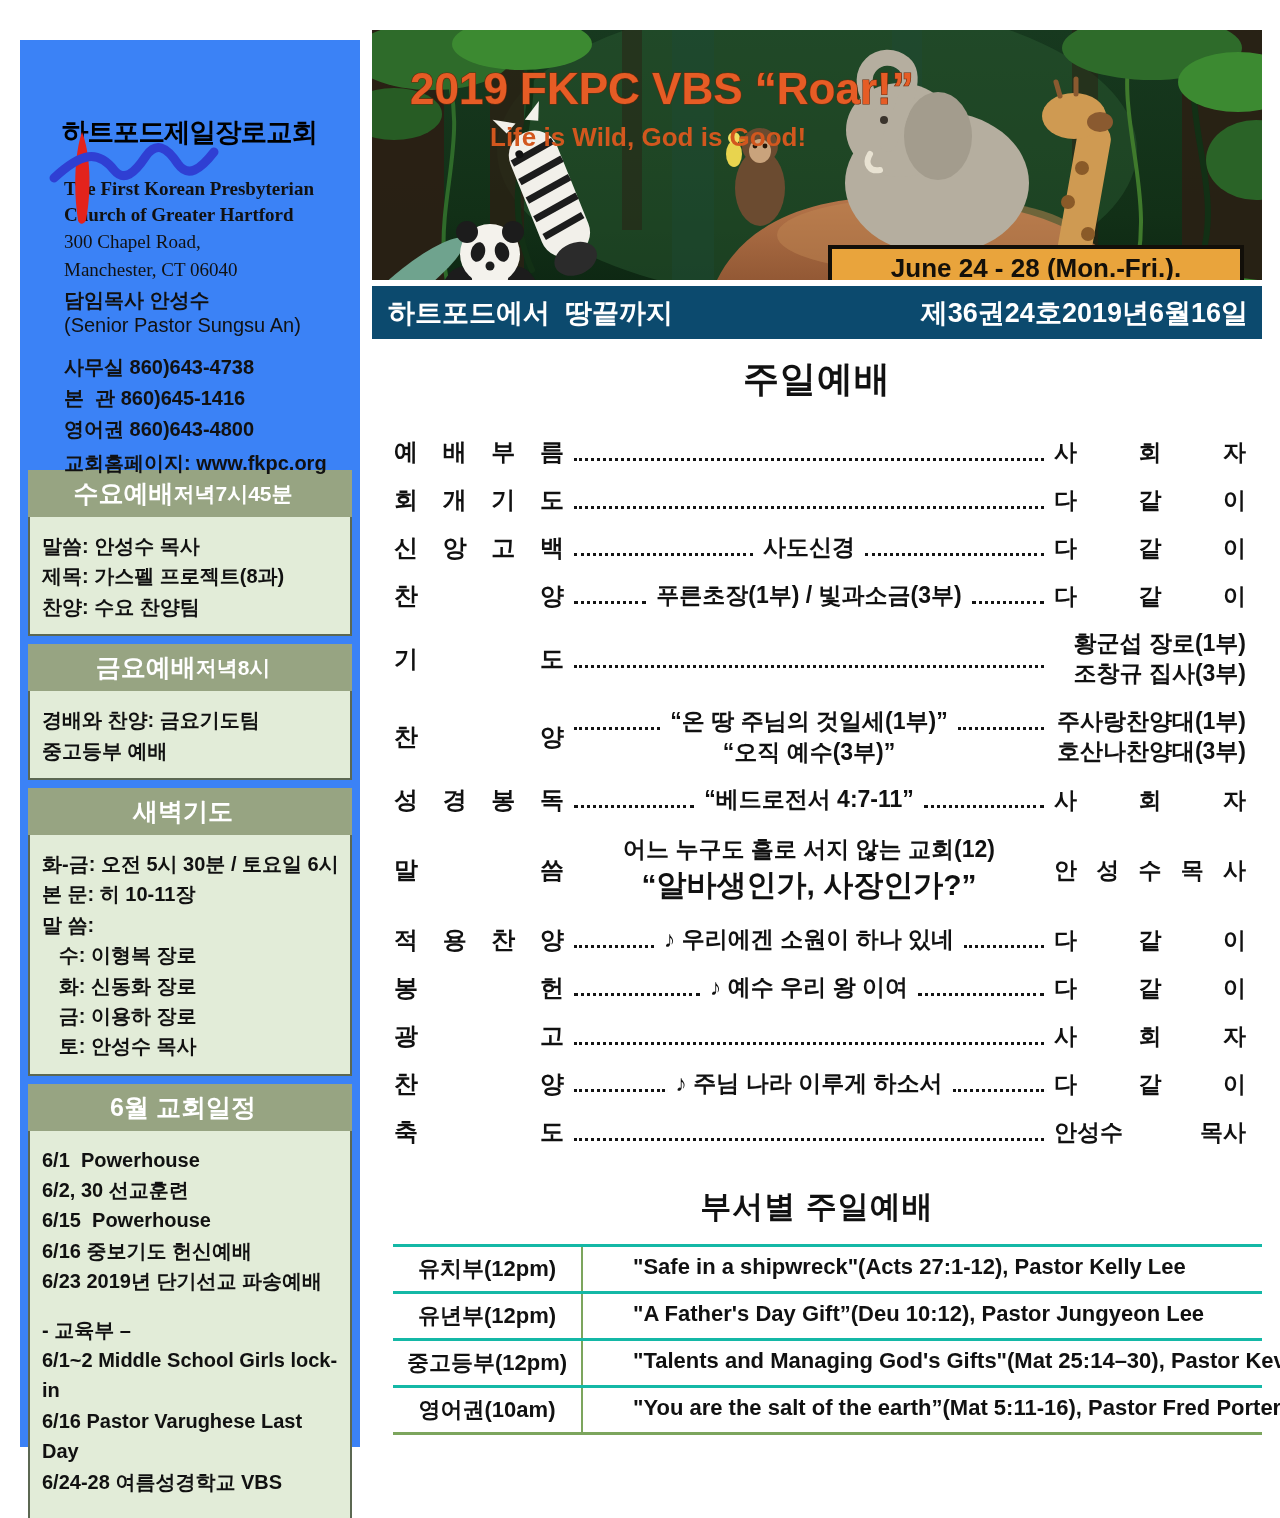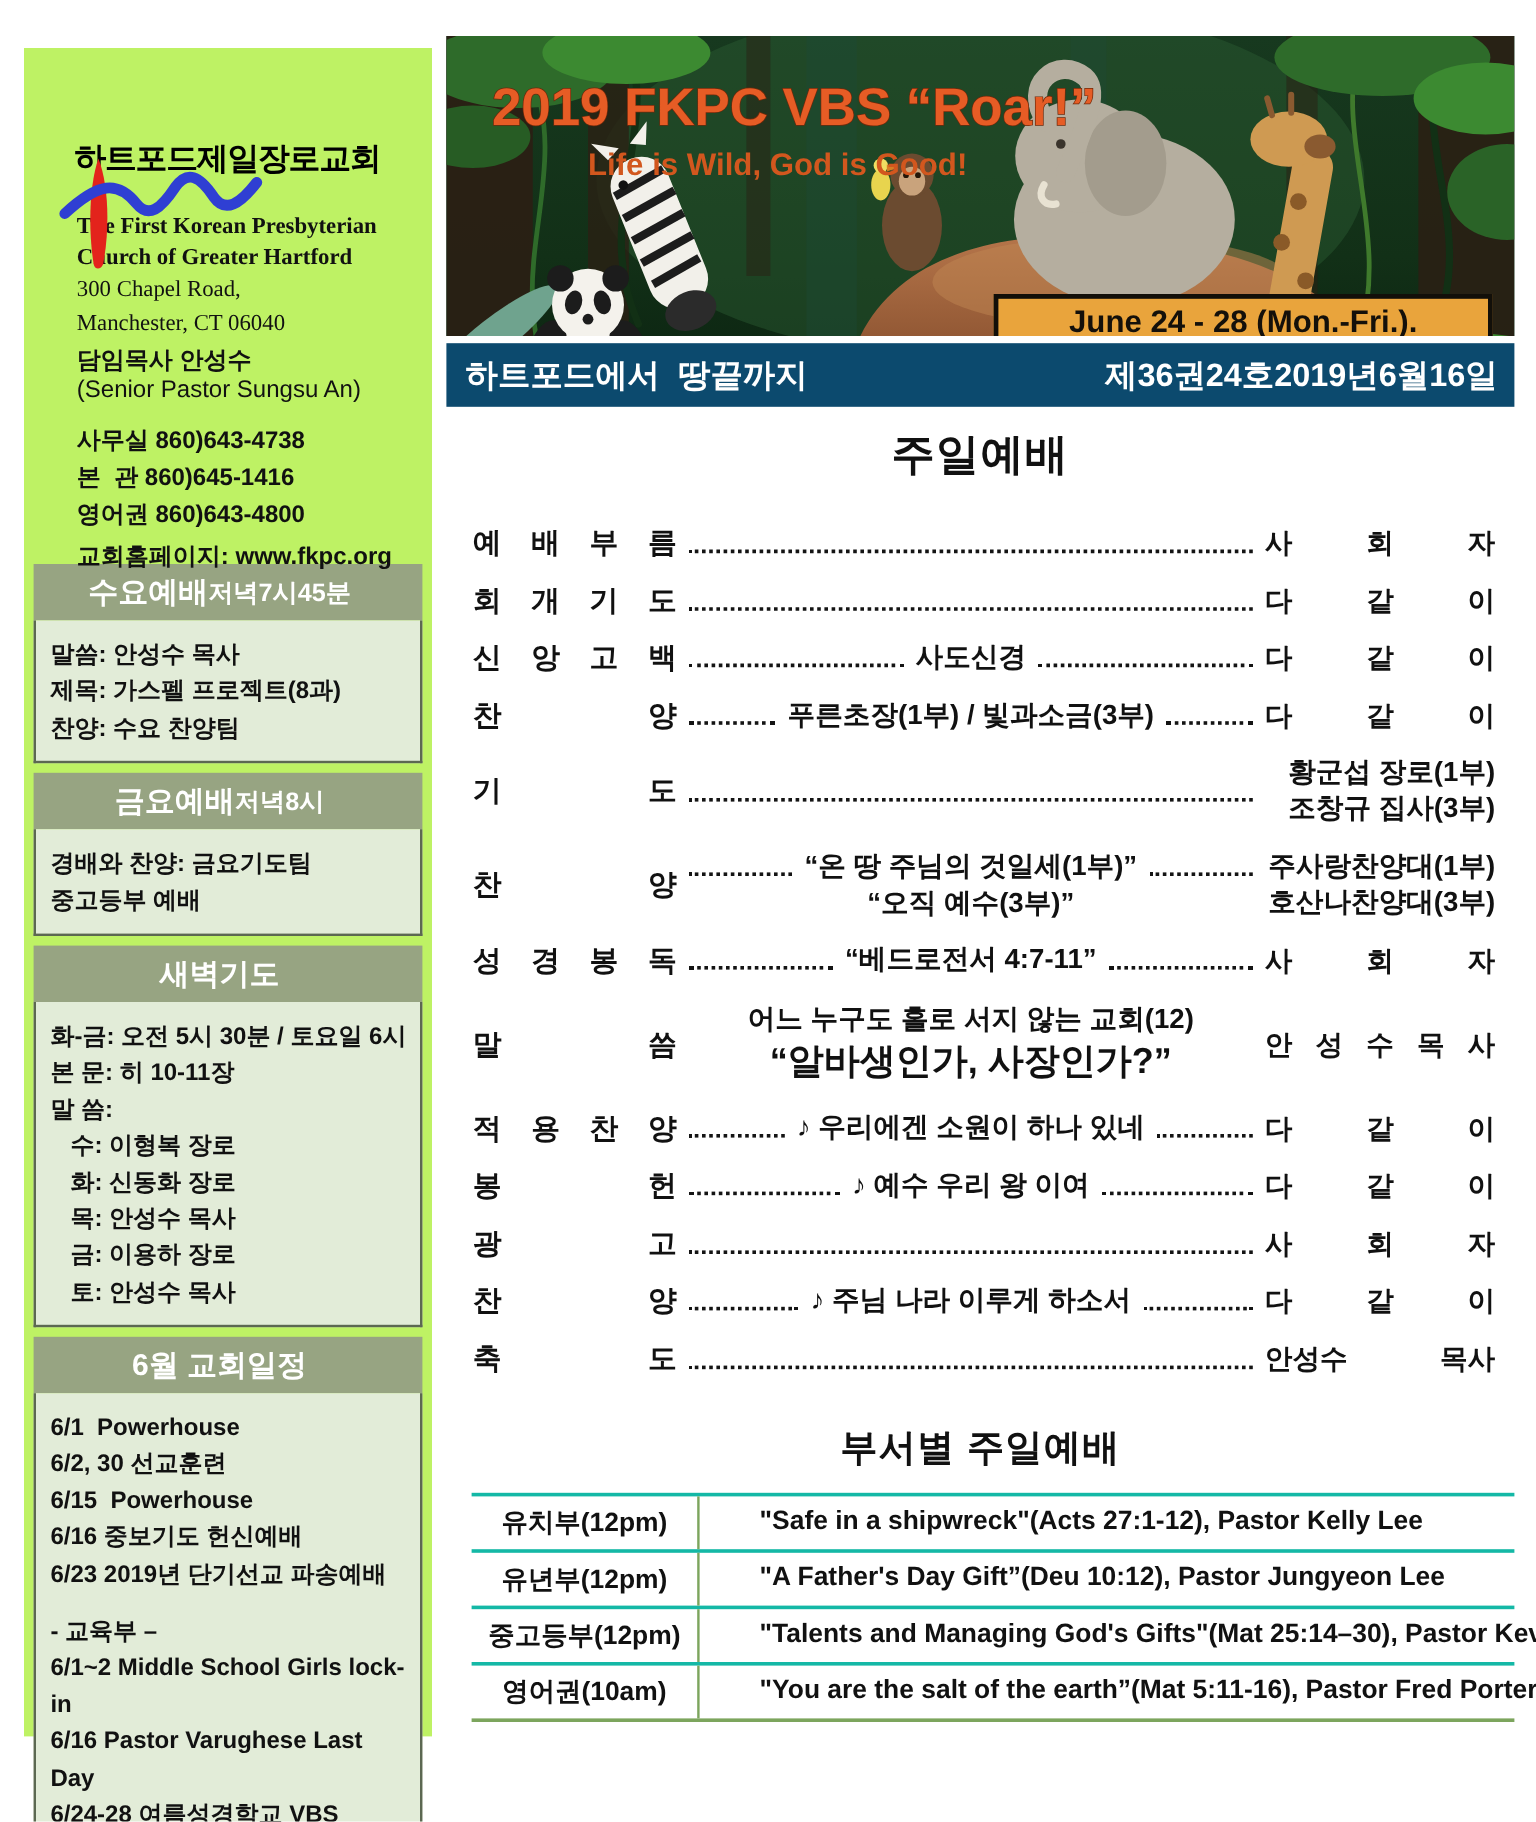--- a/index.html
+++ b/index.html
@@ -4,21 +4,21 @@
 <style>
   html,body{margin:0;padding:0;}
   body{
     width:1280px;height:1518px;position:relative;background:#ffffff;
     font-family:"Liberation Sans","DejaVu Sans",sans-serif;color:#111;
     overflow:hidden;
   }
   
   .sidebar{
     position:absolute;left:20px;top:40px;width:340px;height:1407px;
-    background:#bef264;box-sizing:border-box;padding:10px 8px 8px 8px;
+    background:#3b82f6;box-sizing:border-box;padding:10px 8px 8px 8px;
   }
   .logo-block{position:relative;height:348px;}
   .logo-swoosh{position:absolute;left:14px;top:16px;}
   .kr-name{margin:64px 0 0 34px;font-size:26.5px;font-weight:bold;letter-spacing:-1px;color:#000;}
   .en-name{margin:26px 0 0 36px;font-family:"Liberation Serif","DejaVu Serif",serif;
     font-weight:bold;font-size:19px;line-height:1.35;width:272px;text-align:justify;}
   .addr{margin:2px 0 0 36px;font-family:"Liberation Serif","DejaVu Serif",serif;font-size:19px;line-height:1.35;}
   .pastor-kr{margin:4px 0 0 36px;font-size:20px;font-weight:bold;}
   .pastor-en{margin:0 0 16px 36px;font-size:20px;}
   .phone{margin:2px 0 0 36px;font-size:20px;font-weight:bold;line-height:1.45;white-space:pre-wrap;}
@@ -123,21 +123,20 @@
         <div class="sb-bar">
           <span class="sb-title">새벽기도</span>
           <span class="sb-time"></span>
         </div>
         <div class="sb-box">
           <div class="sb-line">화-금: 오전 5시 30분 / 토요일 6시</div>
           <div class="sb-line">본 문: 히 10-11장</div>
           <div class="sb-line">말 씀:</div>
           <div class="sb-line">   수: 이형복 장로</div>
           <div class="sb-line">   화: 신동화 장로</div>
-          <div class="sb-line">   목: 안성수 목사</div>
           <div class="sb-line">   금: 이용하 장로</div>
           <div class="sb-line">   토: 안성수 목사</div>
         </div>
       </div>
       <div class="sb-section">
         <div class="sb-bar">
           <span class="sb-title">6월 교회일정</span>
           <span class="sb-time"></span>
         </div>
         <div class="sb-box" style="min-height: 398px;">

